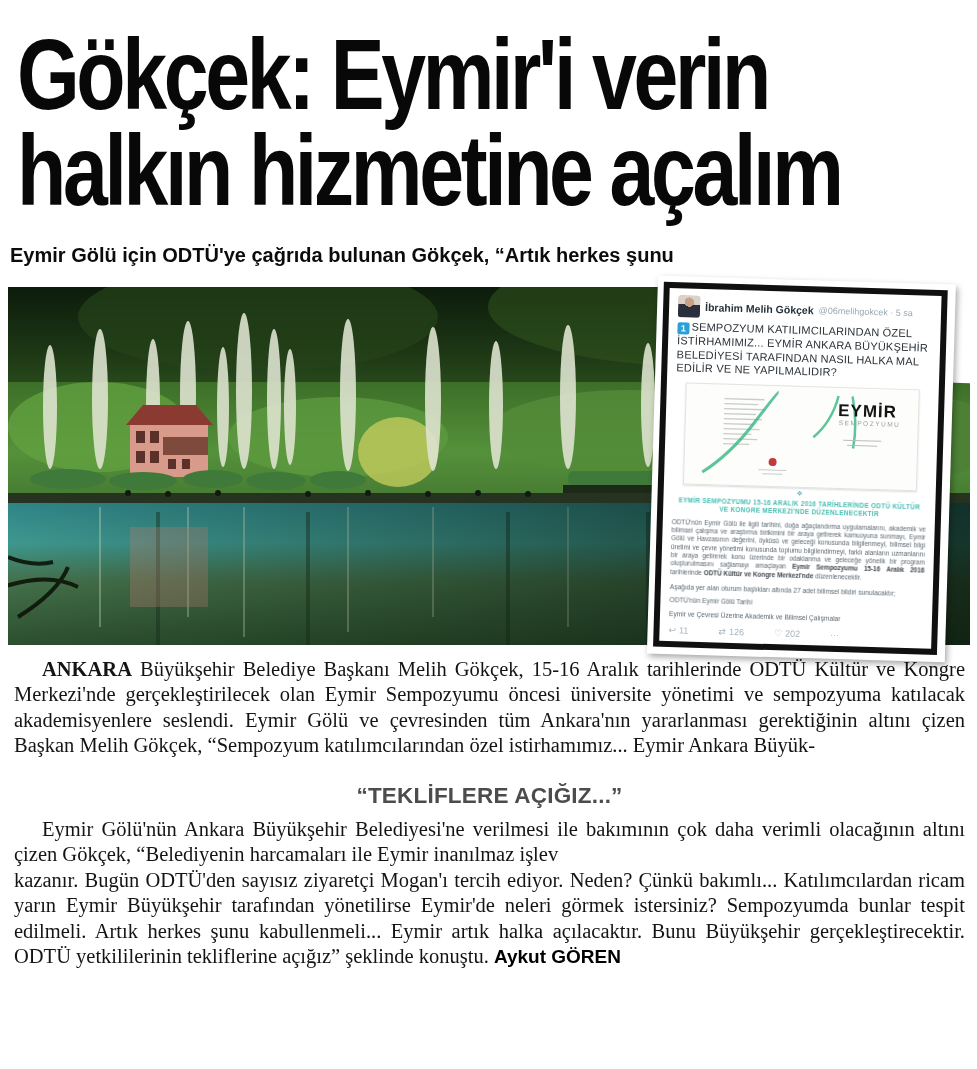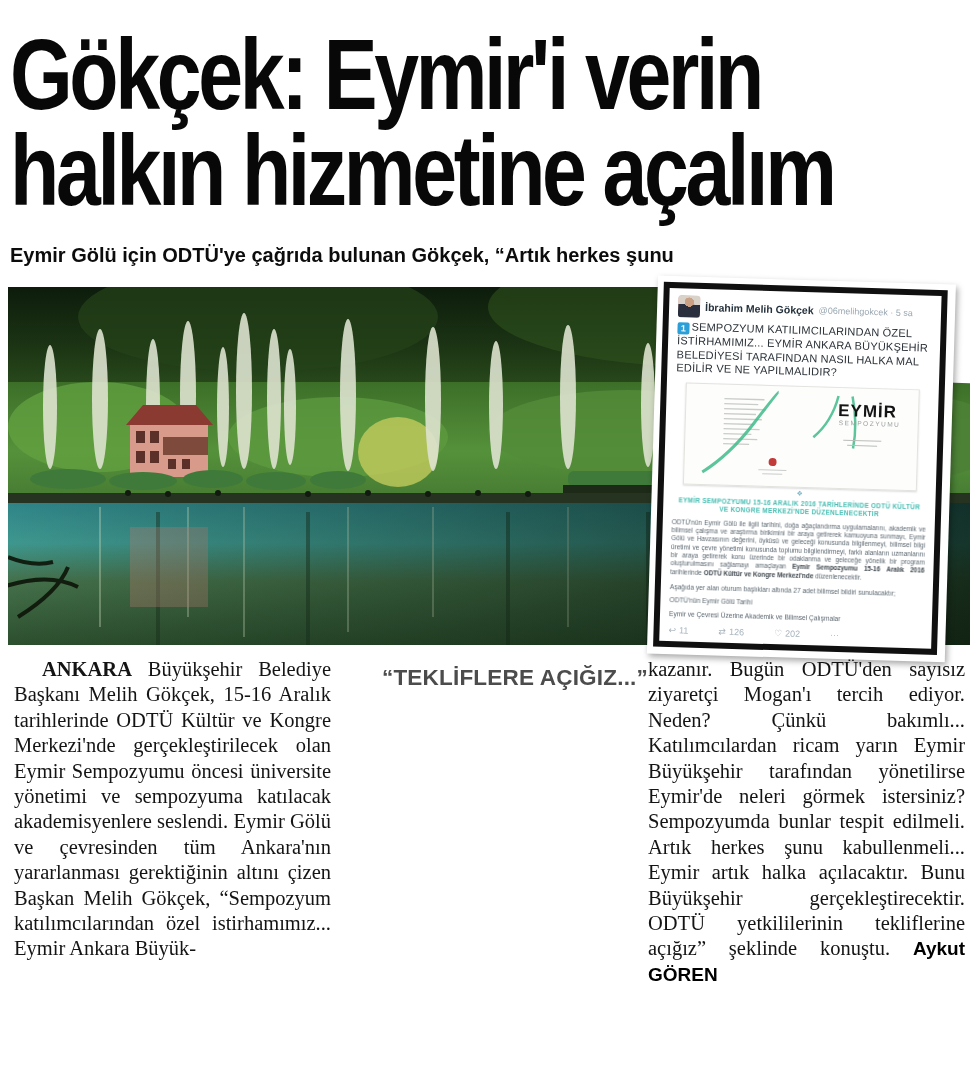--- a/index.html
+++ b/index.html
@@ -1,21 +1,21 @@
 <!DOCTYPE html>
 <html><head>
 <meta charset="utf-8">
 <style>
   html,body{margin:0;padding:0;}
   body{
     width:977px;height:1069px;background:#ffffff;position:relative;
     font-family:"Liberation Sans",sans-serif;color:#0d0d0d;overflow:hidden;
   }
   
-  .headline{margin:26px 10px 0 10px;}
+  .headline{margin:26px 10px 0 17px;}
   .headline .hline{
     display:block;white-space:nowrap;
     font-weight:800;font-size:96px;line-height:1.0;letter-spacing:-4px;
     transform:scale(.84,1.05);transform-origin:0 50%;
     font-family:"Liberation Sans",sans-serif;color:#080808;
   }
   
   .subhead{margin:20px 10px 0 10px;font-weight:700;font-size:20px;line-height:35px;color:#0c0c0c;}
   .subhead div{white-space:nowrap;}
   
@@ -49,28 +49,28 @@
   .tw-teal{font-size:6.4px;line-height:8px;color:#45bdb2;text-align:center;
     letter-spacing:.3px;filter:blur(.4px);margin:2px 4px 6px 4px;font-weight:700;}
   .tw-body{font-size:6.4px;line-height:8.3px;color:#5b6770;text-align:justify;
     filter:blur(.35px);margin-bottom:7px;}
   .tw-body b{color:#3c454c;}
   .tw-list{font-size:6.6px;line-height:8.5px;color:#5b6770;filter:blur(.3px);}
   .tw-list div{margin-bottom:5px;}
   .tw-foot{display:flex;align-items:center;margin-top:7px;color:#a7b4bd;font-size:9px;}
   .tw-foot .fi{display:flex;align-items:center;gap:3px;margin-right:30px;}
   
-  .cols{display:flex;gap:0;margin:12px 12px 0 14px;}
+  .cols{display:flex;gap:0;margin:12px 12px 0 14px;flex-direction:column;}
   .col{flex:1;font-family:"Liberation Serif",serif;font-size:20.5px;line-height:25.4px;
     color:#141414;text-align:justify;}
   .col p{margin:0;}
   .lead-word{font-weight:700;}
   .indent{text-indent:28px;}
   .col-heading{font-family:"Liberation Sans",sans-serif;font-weight:700;font-size:22.5px;
-    color:#4c4c4c;margin:8px 0 9px 0;text-align:right;letter-spacing:.2px;}
+    color:#4c4c4c;margin:24px 0 9px 0;text-align:center;letter-spacing:.2px;}
   .byline{font-family:"Liberation Sans",sans-serif;font-weight:700;font-size:19px;color:#000;}
 </style>
 </head>
 <body>
 
 <div class="headline">
   <span class="hline">Gökçek: Eymir'i verin</span>
   <span class="hline">halkın hizmetine açalım</span>
 </div>
 
@@ -279,17 +279,18 @@
     </div>
   </div>
 </div>
 
 <div class="cols">
   <div class="col">
     <p class="indent"><span class="lead-word">ANKARA</span><span> Büyükşehir Belediye Başkanı Melih Gökçek, 15-16 Aralık tarihlerinde ODTÜ Kültür ve Kongre Merkezi'nde gerçekleştirilecek olan Eymir Sempozyumu öncesi üniversite yönetimi ve sempozyuma katılacak akademisyenlere seslendi. Eymir Gölü ve çevresinden tüm Ankara'nın yararlanması gerektiğinin altını çizen Başkan Melih Gökçek, “Sempozyum katılımcılarından özel istirhamımız... Eymir Ankara Büyük-</span></p>
   </div>
   <div class="col">
     <div class="col-heading">“TEKLİFLERE AÇIĞIZ...”</div>
+    <p class="indent">Eymir Gölü'nün Ankara Büyükşehir Belediyesi'ne verilmesi ile bakımının çok daha verimli olacağının altını çizen Gökçek, “Belediyenin harcamaları ile Eymir inanılmaz işlev</p>
   </div>
   <div class="col">
     <p><span>kazanır. Bugün ODTÜ'den sayısız ziyaretçi Mogan'ı tercih ediyor. Neden? Çünkü bakımlı... Katılımcılardan ricam yarın Eymir Büyükşehir tarafından yönetilirse Eymir'de neleri görmek istersiniz? Sempozyumda bunlar tespit edilmeli. Artık herkes şunu kabullenmeli... Eymir artık halka açılacaktır. Bunu Büyükşehir gerçekleştirecektir. ODTÜ yetkililerinin tekliflerine açığız” şeklinde konuştu. </span><span class="byline">Aykut GÖREN</span></p>
   </div>
 </div>
 
 </body></html>

